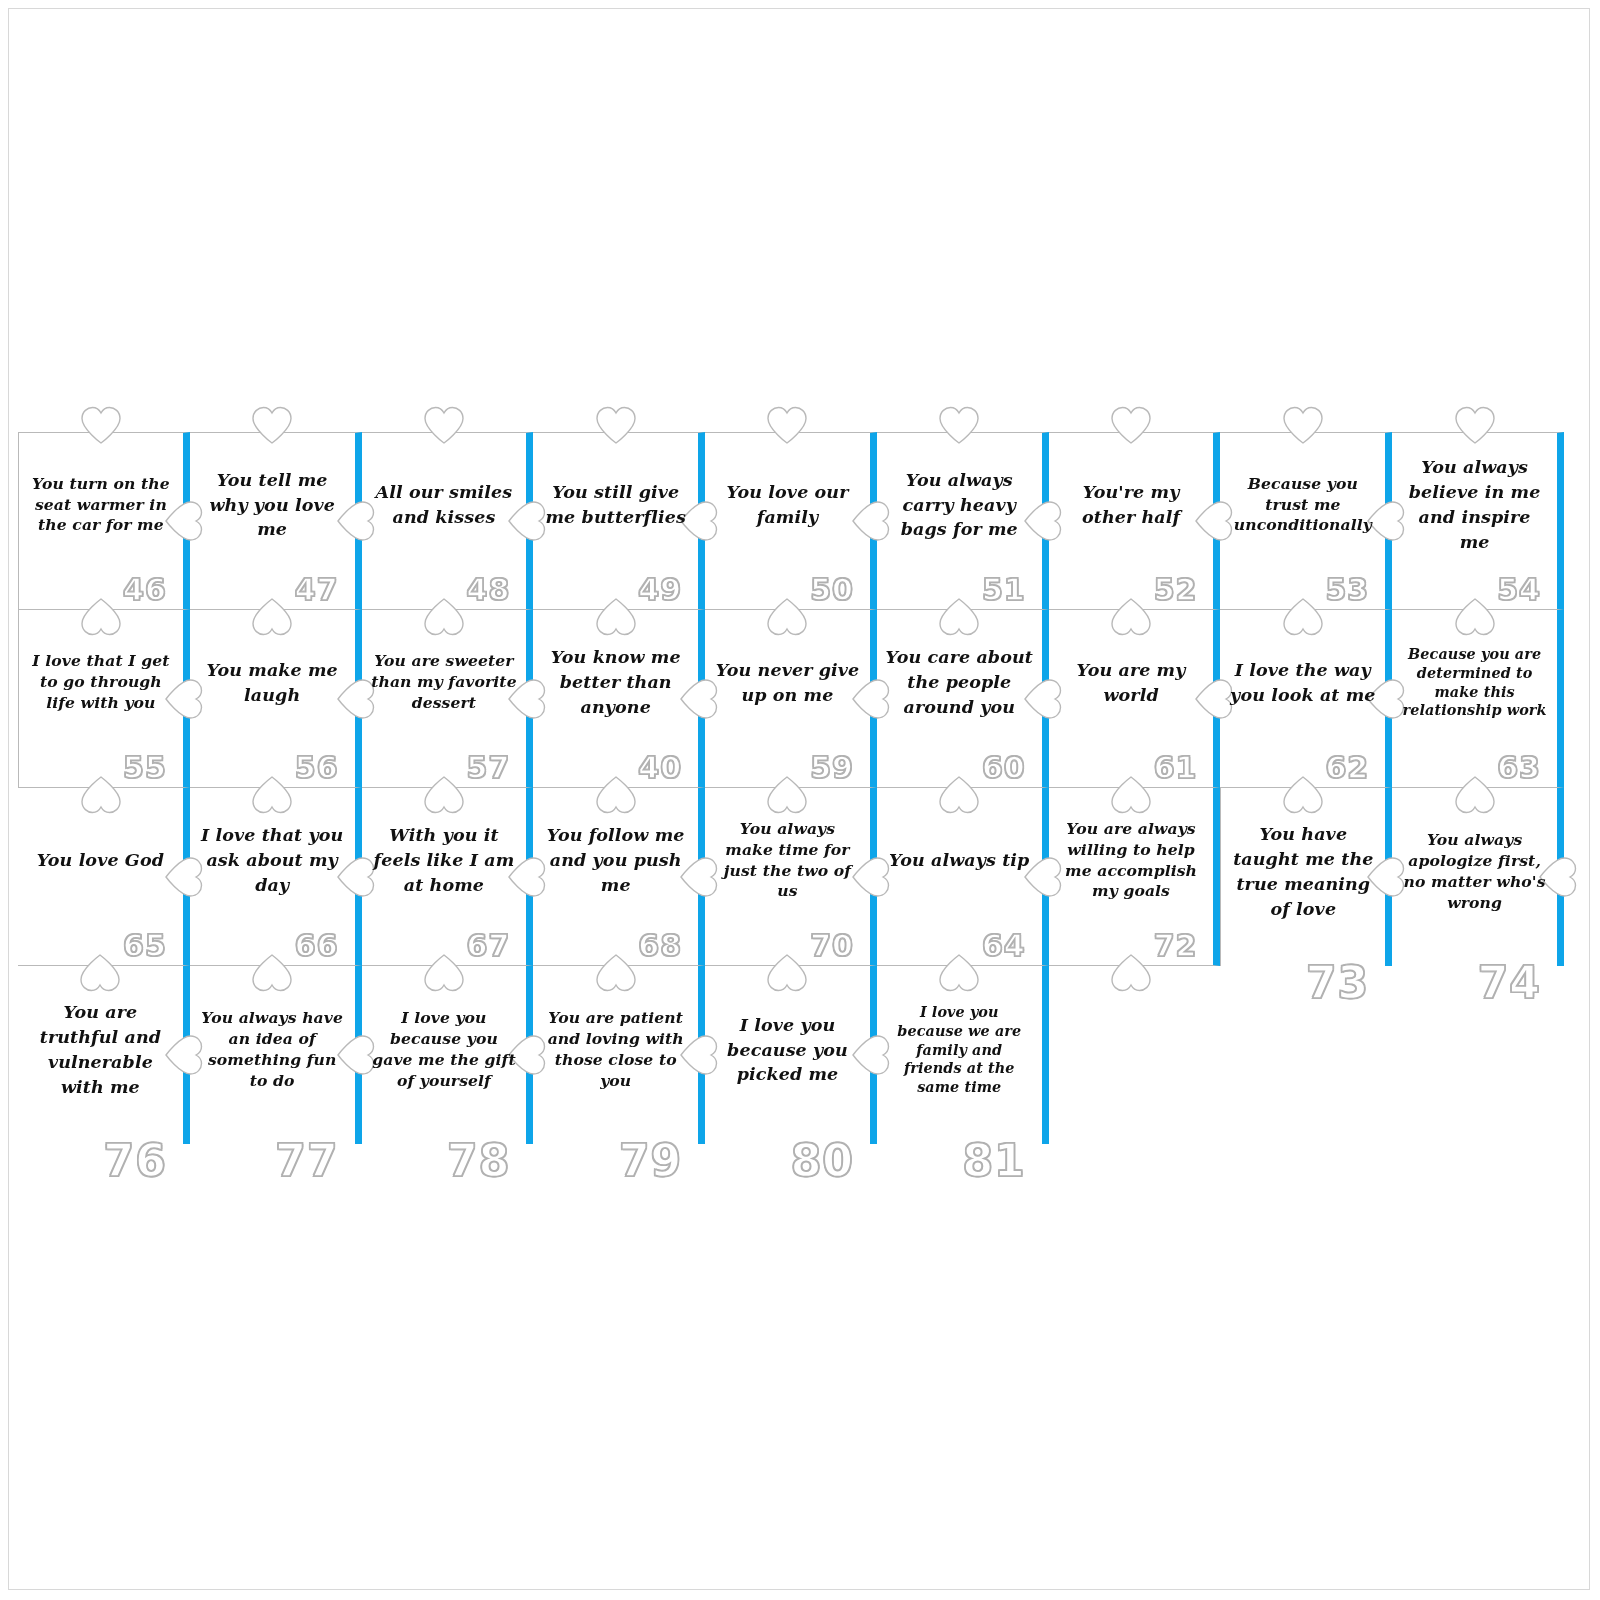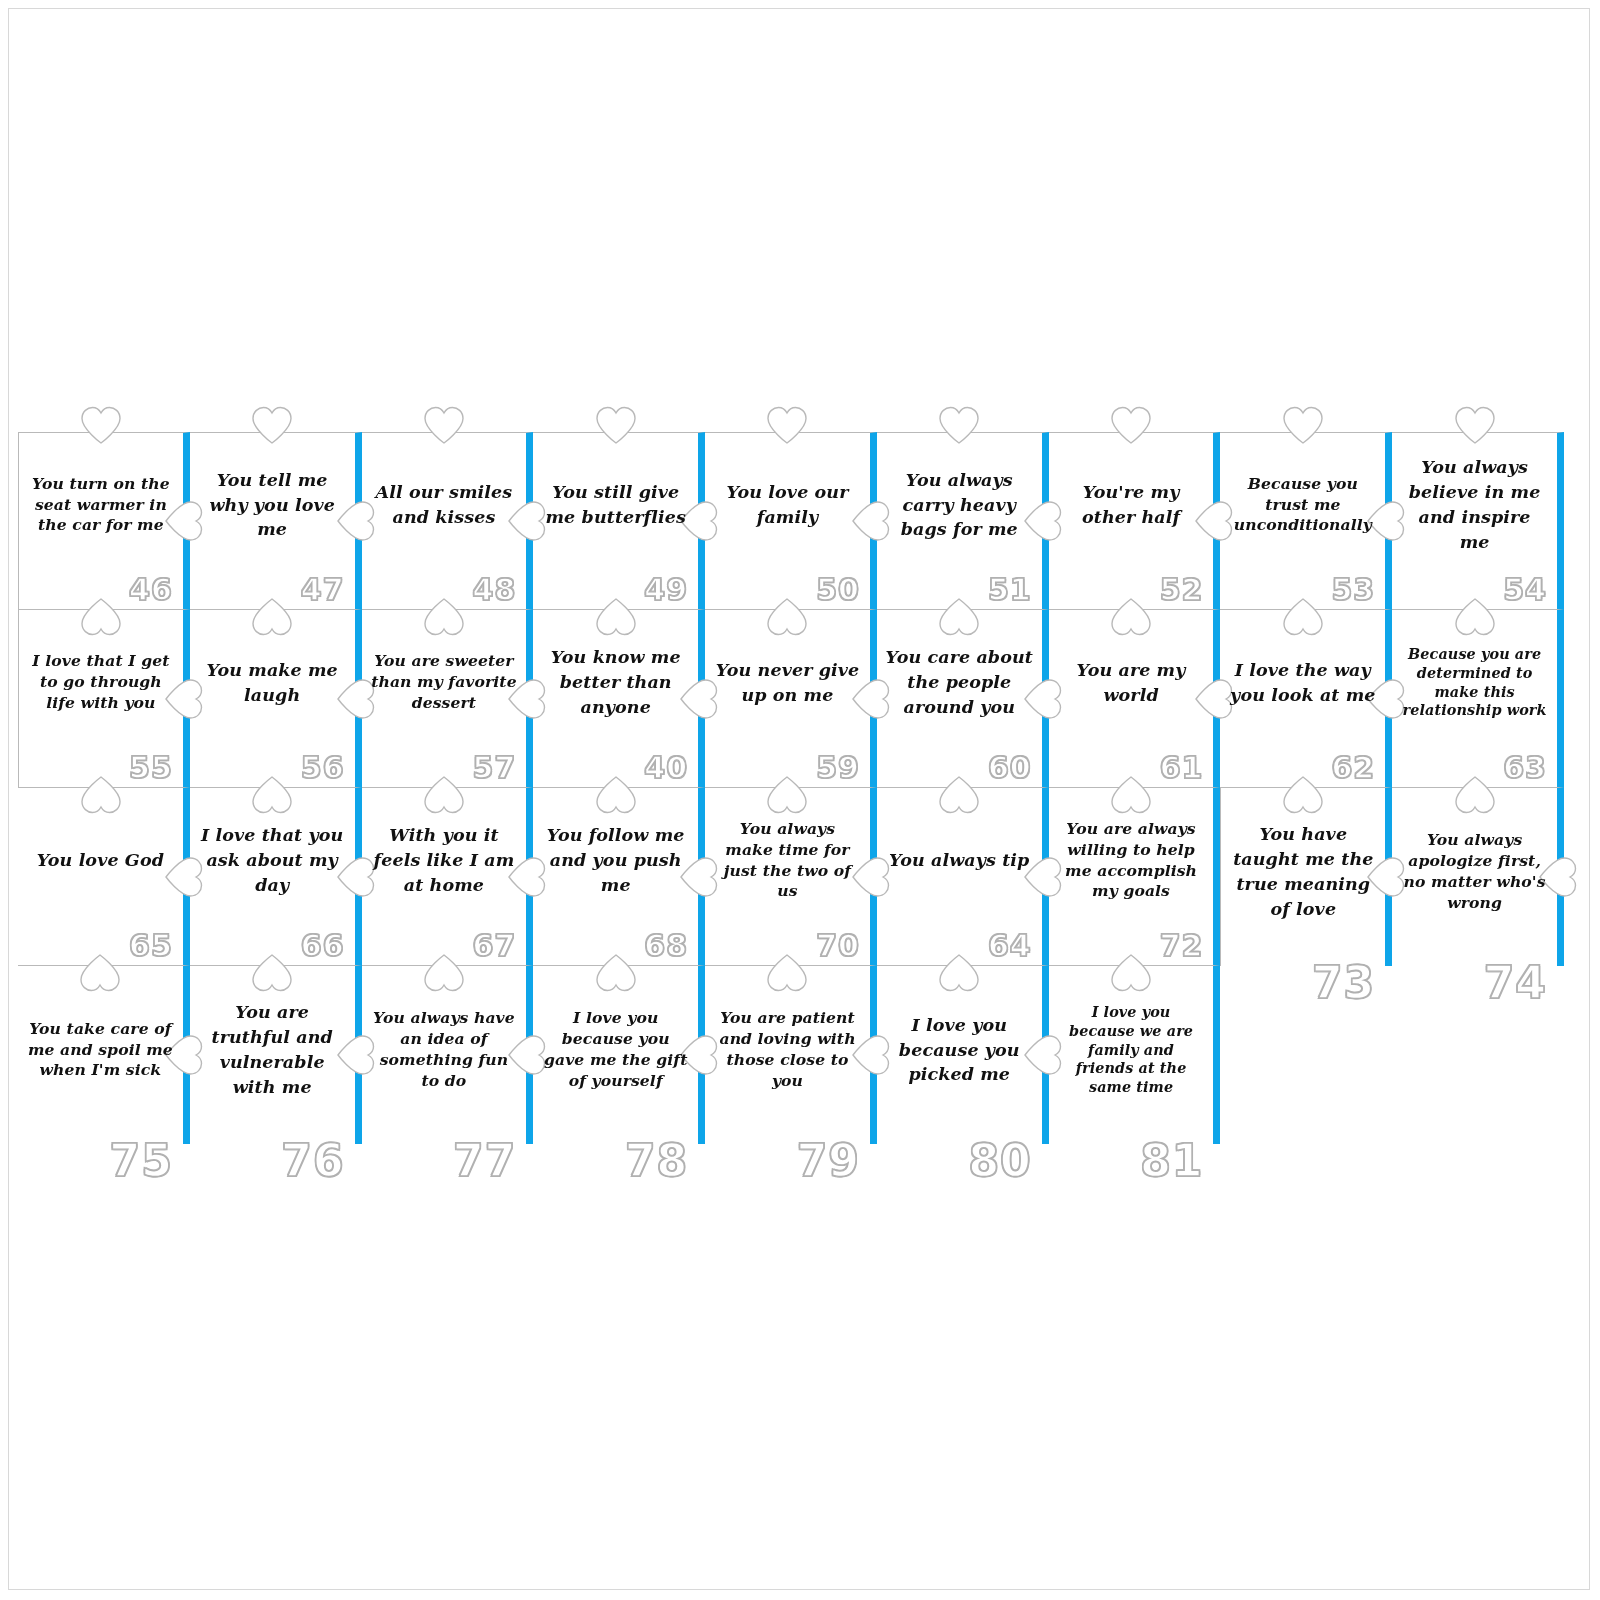--- a/index.html
+++ b/index.html
@@ -84,21 +84,21 @@
     width: 92%;
     padding: 0 2px 20px 2px;
     box-sizing: border-box;
     transform: translateY(-6px);
   }
   .piece-text.small { font-size: 15.6px; line-height: 1.34; }
   .piece-text.xsmall { font-size: 14.4px; line-height: 1.3; }
 
   .piece-number {
     position: absolute;
-    right: 10px;
+    right: 16px;
     bottom: 2px;
     z-index: 4;
     font-family: "DejaVu Sans", sans-serif;
     font-weight: 700;
     font-size: 30px;
     color: #ffffff;
     -webkit-text-stroke: 1.4px #b0b0b0;
     text-shadow:
       -1px -1px 0 #b5b5b5,
        1px -1px 0 #b5b5b5,
@@ -519,29 +519,20 @@
   </span>
         <div class="piece-text small">You always apologize first, no matter who's wrong</div>
         <div class="piece-number">74</div>
       </div>
       <div class="piece row-last">
         <span class="knob knob-right">
     <svg viewBox="0 0 42 38" xmlns="http://www.w3.org/2000/svg">
       <path d="M21 37 C 21 37, 2 23, 2 12.5 C 2 5.5, 7.5 1.5, 12.5 1.5 C 16.8 1.5, 19.6 4.3, 21 7 C 22.4 4.3, 25.2 1.5, 29.5 1.5 C 34.5 1.5, 40 5.5, 40 12.5 C 40 23, 21 37, 21 37 Z" fill="#ffffff" stroke="#b9b9b9" stroke-width="1.4"></path>
     </svg>
   </span>
-        <div class="piece-text small">You take care of me and spoil me when I'm sick</div>
-        <div class="piece-number">75</div>
-      </div>
-      <div class="piece row-last">
-        <span class="knob knob-right">
-    <svg viewBox="0 0 42 38" xmlns="http://www.w3.org/2000/svg">
-      <path d="M21 37 C 21 37, 2 23, 2 12.5 C 2 5.5, 7.5 1.5, 12.5 1.5 C 16.8 1.5, 19.6 4.3, 21 7 C 22.4 4.3, 25.2 1.5, 29.5 1.5 C 34.5 1.5, 40 5.5, 40 12.5 C 40 23, 21 37, 21 37 Z" fill="#ffffff" stroke="#b9b9b9" stroke-width="1.4"></path>
-    </svg>
-  </span>
         <div class="piece-text">You are truthful and vulnerable with me</div>
         <div class="piece-number">76</div>
       </div>
       <div class="piece row-last">
         <span class="knob knob-right">
     <svg viewBox="0 0 42 38" xmlns="http://www.w3.org/2000/svg">
       <path d="M21 37 C 21 37, 2 23, 2 12.5 C 2 5.5, 7.5 1.5, 12.5 1.5 C 16.8 1.5, 19.6 4.3, 21 7 C 22.4 4.3, 25.2 1.5, 29.5 1.5 C 34.5 1.5, 40 5.5, 40 12.5 C 40 23, 21 37, 21 37 Z" fill="#ffffff" stroke="#b9b9b9" stroke-width="1.4"></path>
     </svg>
   </span>
         <div class="piece-text small">You always have an idea of something fun to do</div>

